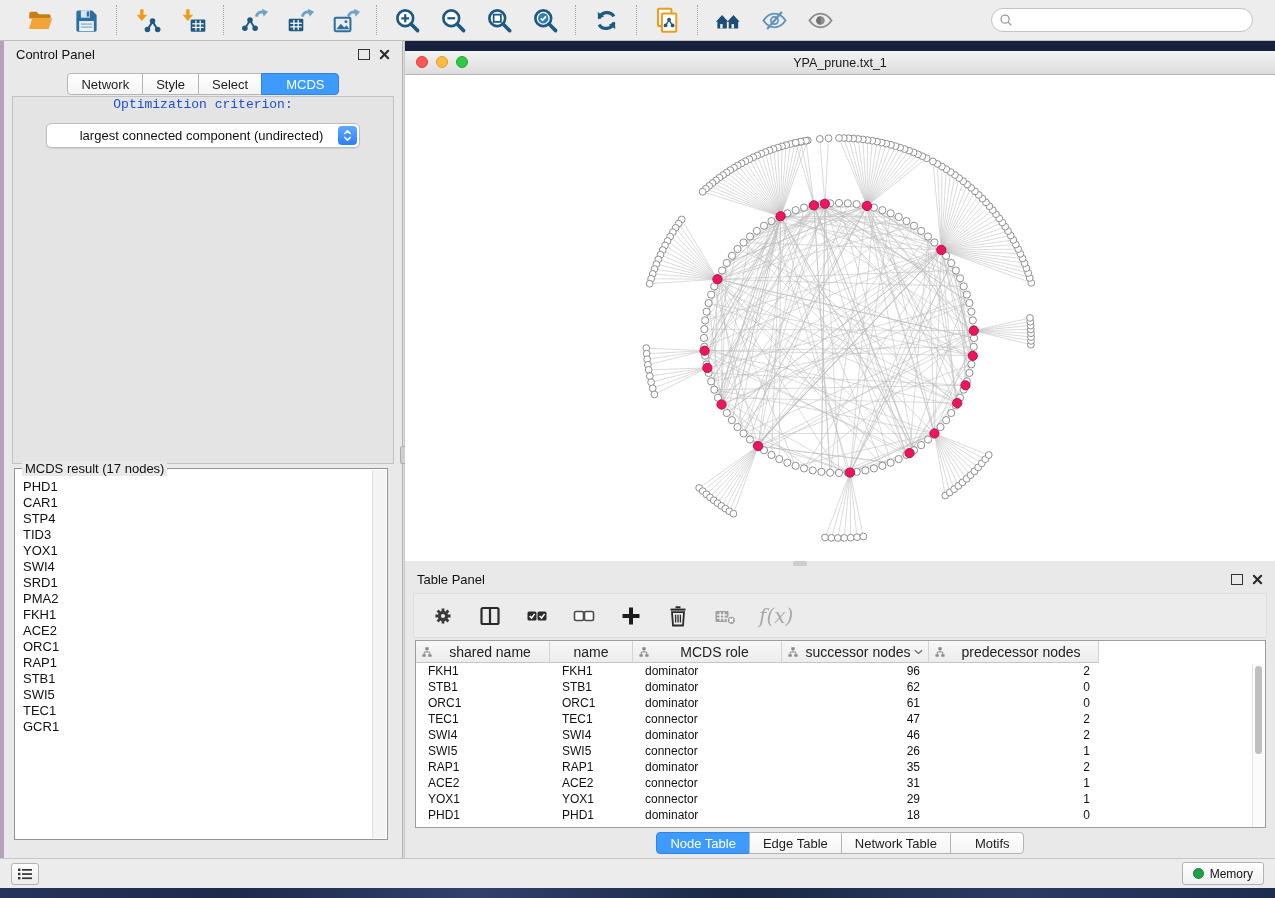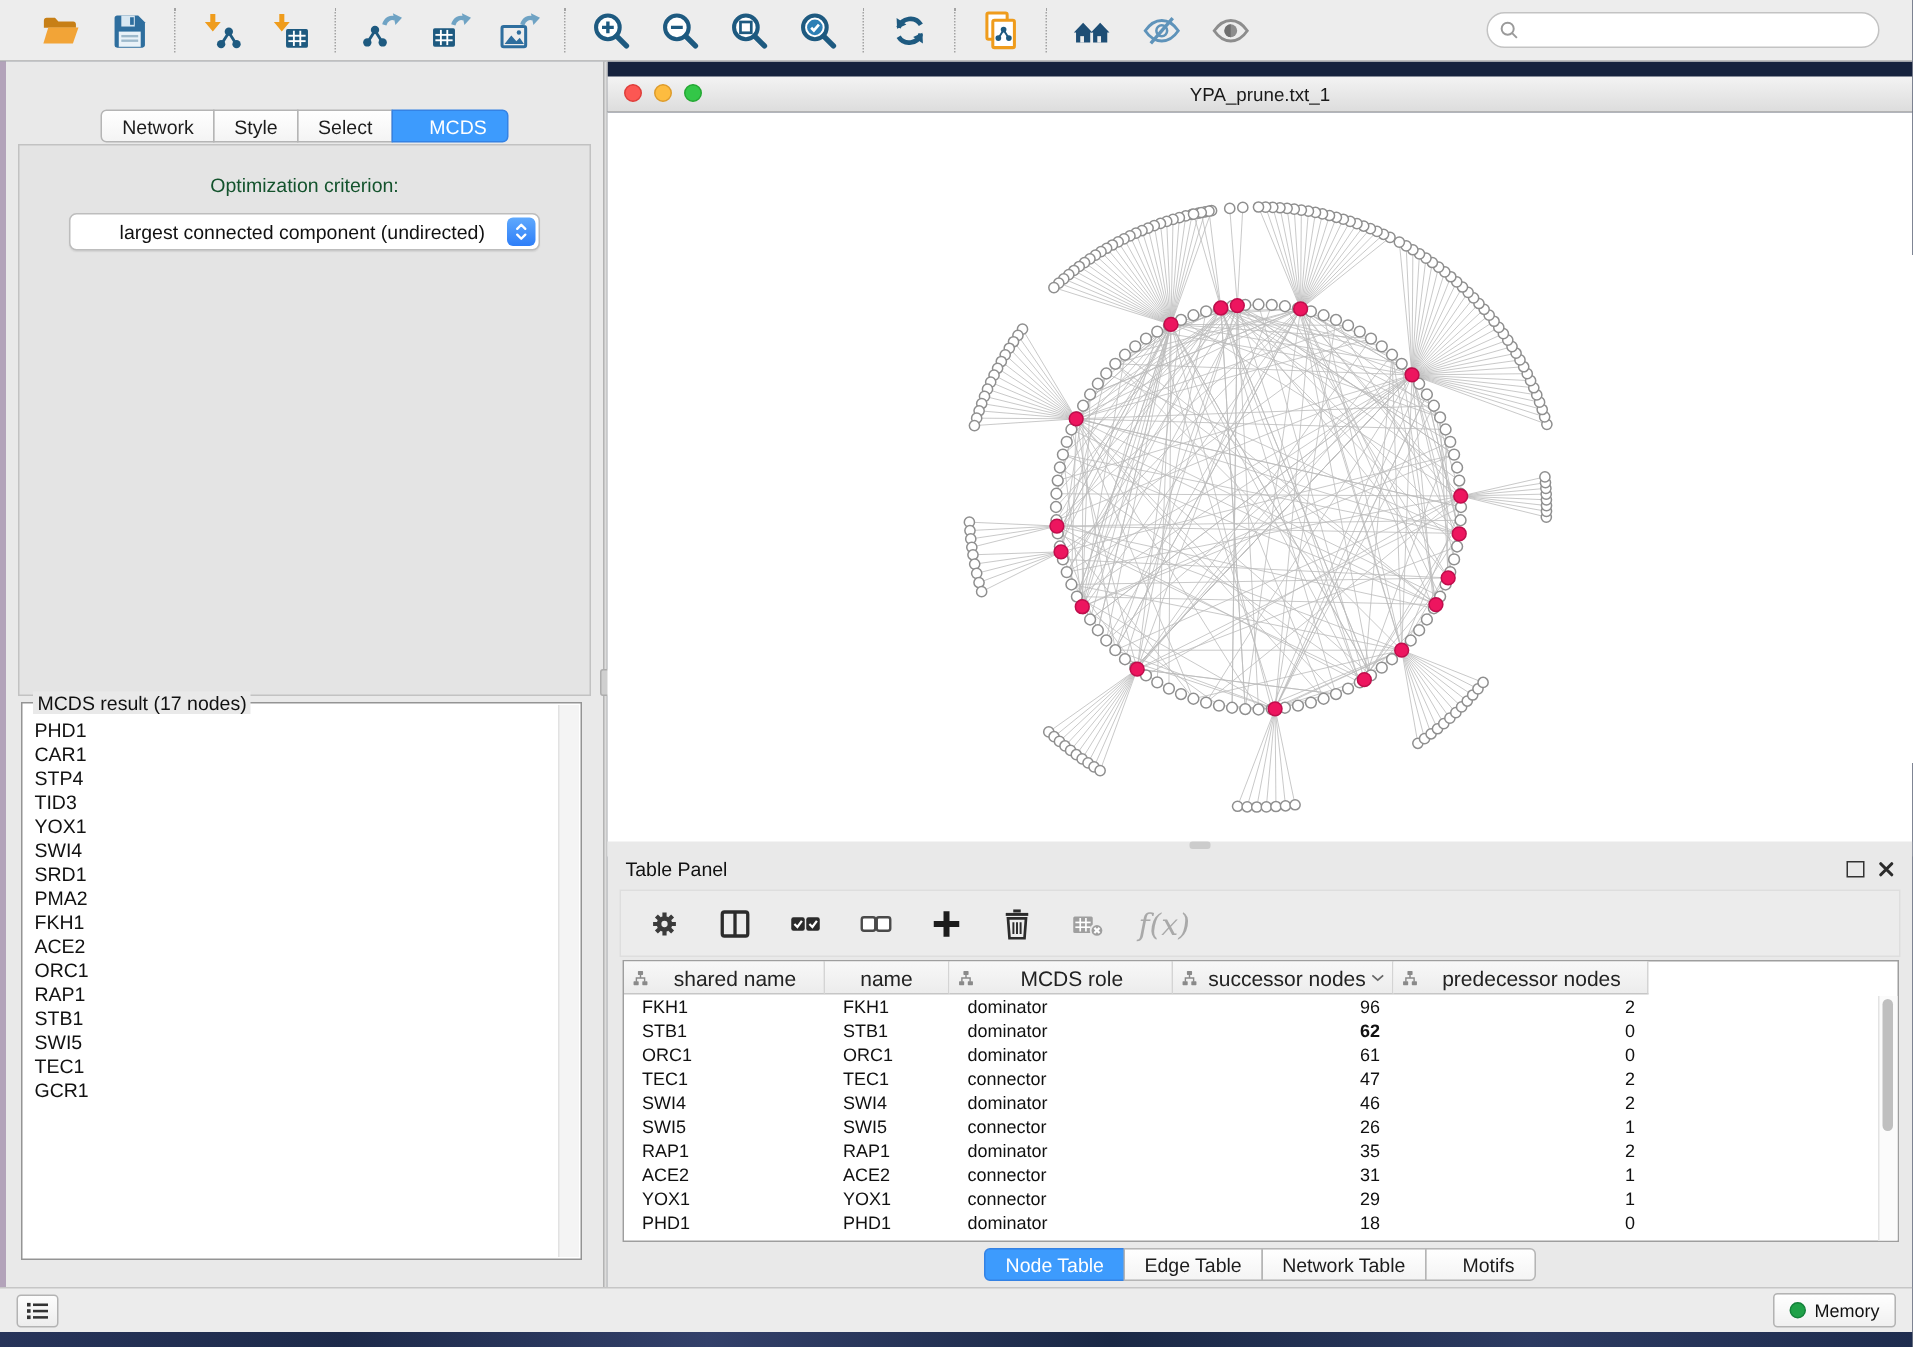--- a/index.html
+++ b/index.html
@@ -31,21 +31,21 @@
   .float-ico{width:10px;height:9px;border:1.6px solid #333;display:inline-block;background:#e9e9e9;}
   .close-ico svg{width:11px;height:11px;display:block;}
   .cp-tabs{position:absolute;left:0;top:32px;width:100%;display:flex;justify-content:center;}
   .tab{display:inline-flex;align-items:center;height:20px;padding:0 13px;background:linear-gradient(#ffffff,#f4f4f4);
     border:1px solid #b5b5b5;margin-left:-1px;font-size:13px;color:#1c1c1c;}
   .tab:first-child{border-radius:4px 0 0 4px;margin-left:0;}
   .tab:last-child{border-radius:0 4px 4px 0;padding-left:24px;}
   .tab.active{background:#3d9bfd;border-color:#3482e4;color:#fff;}
   .cp-content{position:absolute;left:8px;top:55px;width:380px;height:366px;background:#e4e4e4;
     border:1px solid #c2c2c2;text-align:center;}
-  .opt-label{margin-top:19px;font-size:13px;color:#14532d;}
+  .opt-label{font-size:13px;color:#1d4ed8;font-family:Liberation Mono, monospace;}
   .mac-select{margin:11px auto 0;width:312px;height:23px;background:#fff;border:1px solid #bdbdbd;border-radius:5px;
     display:flex;align-items:center;position:relative;box-shadow:0 1px 1px rgba(0,0,0,.08);}
   .mac-select-label{flex:1;font-size:13px;color:#111;text-align:center;padding-left:18px;white-space:nowrap;overflow:hidden;}
   .mac-select-stepper{width:19px;height:19px;margin-right:2px;border-radius:4px;background:linear-gradient(#5fa9fd,#2e7ef8);
     display:flex;align-items:center;justify-content:center;}
   .mac-select-stepper svg{width:13px;height:17px;}
   .btn-row{margin-top:15px;display:flex;justify-content:center;gap:13px;}
   .mac-btn{height:23px;padding:0 15px;font-size:13px;color:#111;background:linear-gradient(#ffffff,#f1f1f1);
     border:1px solid #b4b4b4;border-radius:5px;font-family:"Liberation Sans",sans-serif;}
   .mac-btn.focus{box-shadow:0 0 0 3px #a8c9f2;border-color:#7aa8dd;}
@@ -283,20 +283,32 @@
         <path d="M10.4 10.4 14 14" stroke="#9a9a9a" stroke-width="1.5"></path>
       </svg>
       <input class="search-input" type="text" placeholder="" style="">
     </div>
   </div>
 
   <div class="left-strip"></div>
   <div class="bottom-strip"></div>
 
   <div class="control-panel">
+    <div class="panel-titlebar">
+      <span>Control Panel</span>
+      <span class="spacer"></span>
+      <span class="win-ctl">
+        <span class="float-ico"></span>
+        <span class="close-ico">
+          <svg viewBox="0 0 12 12">
+              <path d="M2 2l8 8M10 2l-8 8" stroke="#2b2b2b" stroke-width="2.3" stroke-linecap="round"></path>
+            </svg>
+        </span>
+      </span>
+    </div>
     <div class="cp-tabs">
         <div class="tab">Network</div>
         <div class="tab">Style</div>
         <div class="tab">Select</div>
         <div class="tab active">MCDS</div>
       </div>
     <div class="cp-content">
       <div class="opt-label">Optimization criterion:</div>
       <div class="mac-select">
         <span class="mac-select-label">largest connected component (undirected)</span>
@@ -1137,21 +1149,21 @@
             <div class="td" style="width: 134px;">FKH1</div>
             <div class="td" style="width: 83px;">FKH1</div>
             <div class="td" style="width: 149px;">dominator</div>
             <div class="td num" style="width: 147px;">96</div>
             <div class="td num" style="width: 170px;">2</div>
           </div>
           <div class="t-row">
             <div class="td" style="width: 134px;">STB1</div>
             <div class="td" style="width: 83px;">STB1</div>
             <div class="td" style="width: 149px;">dominator</div>
-            <div class="td num" style="width: 147px; font-weight: bold;">62</div>
+            <div class="td num" style="width: 147px;">62</div>
             <div class="td num" style="width: 170px;">0</div>
           </div>
           <div class="t-row">
             <div class="td" style="width: 134px;">ORC1</div>
             <div class="td" style="width: 83px;">ORC1</div>
             <div class="td" style="width: 149px;">dominator</div>
             <div class="td num" style="width: 147px;">61</div>
             <div class="td num" style="width: 170px;">0</div>
           </div>
           <div class="t-row">

